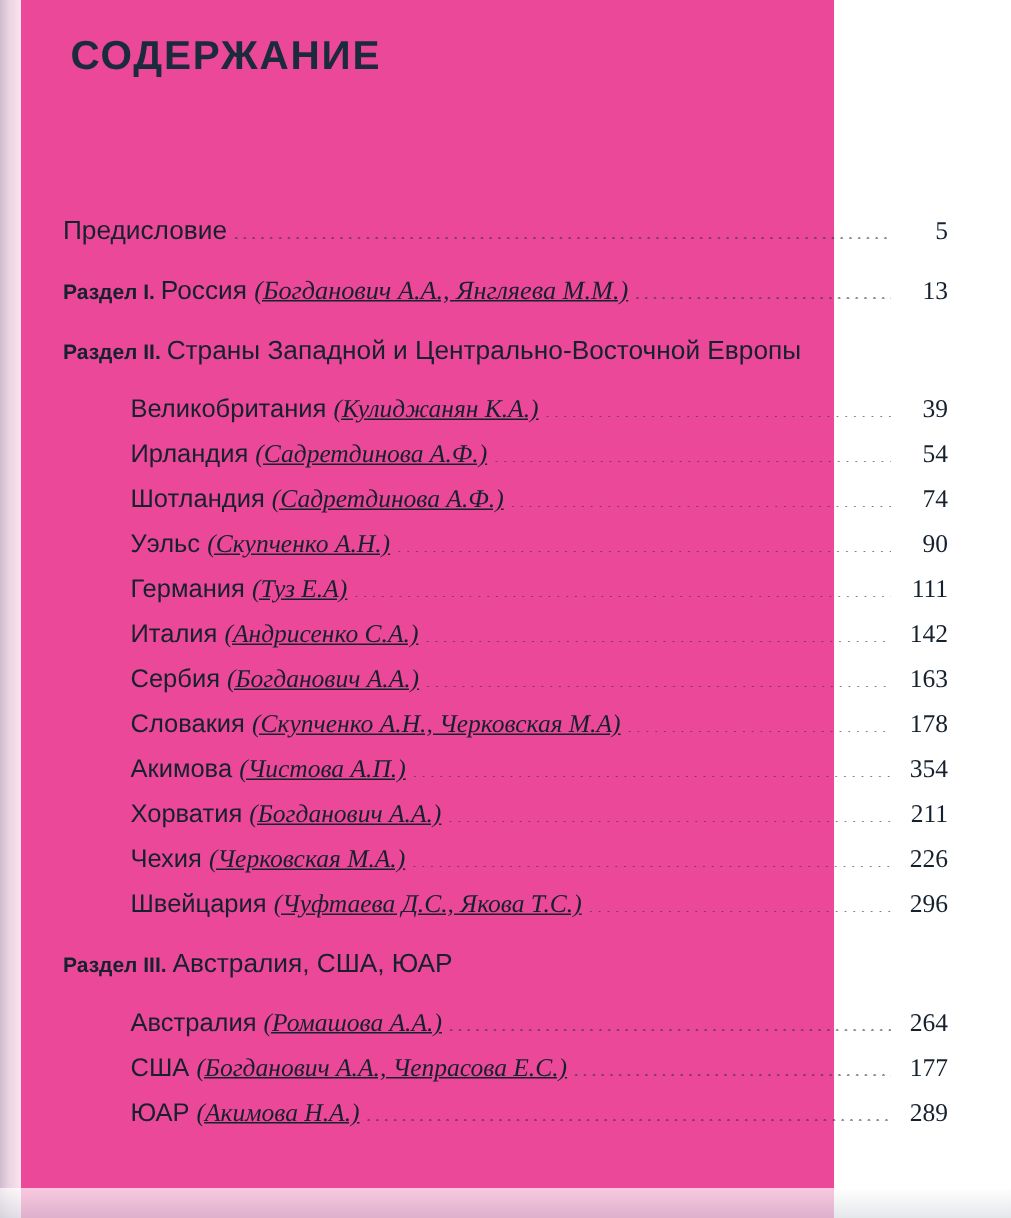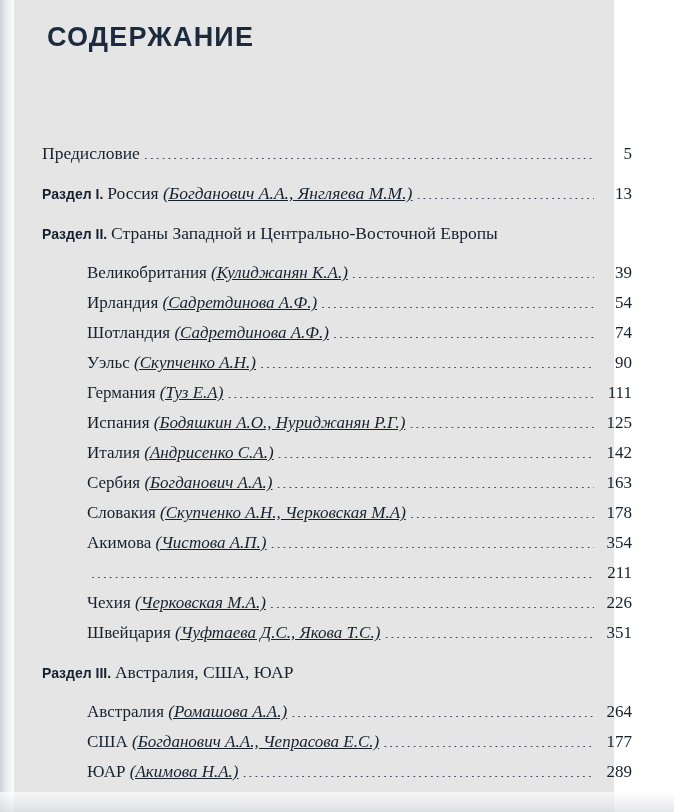--- a/index.html
+++ b/index.html
@@ -11,23 +11,23 @@
     height: 812px;
     background: #ffffff;
     font-family: "Liberation Serif", serif;
     color: #1d2733;
     position: relative;
     overflow: hidden;
   }
   .page {
     position: absolute;
     top: 0; left: 0;
-    width: 614px;
+    width: 556px;
     height: 812px;
-    background: #e5e5e5;
+    background: #ec4899;
   }
   
   .edge-left {
     position: absolute;
     top: 0; left: 0;
     width: 14px;
     height: 812px;
     background: linear-gradient(to right, #c9cfd6 0%, #e8ebee 40%, #ffffff 100%);
     opacity: .85;
   }
@@ -67,21 +67,21 @@
   .label {
     flex: 0 0 auto;
   }
   .label .bold {
     font-family: "Liberation Sans", sans-serif;
     font-weight: bold;
     font-size: 14px;
     color: #15212f;
   }
   .label .plain {
-    font-family: Liberation Serif, serif;
+    font-family: Liberation Sans, sans-serif;
     color: #16212e;
     margin-top: 48px;
   }
   .label .ital {
     font-style: italic;
     color: #16212e;
     text-decoration: underline;
   }
   .dots {
     flex: 1 1 auto;
@@ -155,57 +155,53 @@
         <span class="label"><span class="plain">Уэльс </span><span class="ital">(Скупченко А.Н.) </span></span>
         <span class="dots"></span>
         <span class="page-num">90</span>
       </div>
       <div class="row lvl2">
         <span class="label"><span class="plain">Германия </span><span class="ital">(Туз Е.А) </span></span>
         <span class="dots"></span>
         <span class="page-num">111</span>
       </div>
       <div class="row lvl2">
-        <span class="label"><span class="plain">Испания </span><span class="ital">(Бодяшкин А.О., Нуриджанян Р.Г.) </span></span>
-        <span class="dots"></span>
-        <span class="page-num">125</span>
-      </div>
-      <div class="row lvl2">
         <span class="label"><span class="plain">Италия </span><span class="ital">(Андрисенко С.А.) </span></span>
         <span class="dots"></span>
         <span class="page-num">142</span>
       </div>
       <div class="row lvl2">
         <span class="label"><span class="plain">Сербия </span><span class="ital">(Богданович А.А.) </span></span>
         <span class="dots"></span>
         <span class="page-num">163</span>
       </div>
       <div class="row lvl2">
         <span class="label"><span class="plain">Словакия </span><span class="ital">(Скупченко А.Н., Черковская М.А) </span></span>
         <span class="dots"></span>
         <span class="page-num">178</span>
       </div>
       <div class="row lvl2">
         <span class="label"><span class="plain">Акимова </span><span class="ital">(Чистова А.П.) </span></span>
         <span class="dots"></span>
         <span class="page-num">354</span>
       </div>
       <div class="row lvl2">
+        <span class="label"><span class="plain">Хорватия </span><span class="ital">(Богданович А.А.) </span></span>
         <span class="dots"></span>
         <span class="page-num">211</span>
       </div>
       <div class="row lvl2">
         <span class="label"><span class="plain">Чехия </span><span class="ital">(Черковская М.А.) </span></span>
         <span class="dots"></span>
         <span class="page-num">226</span>
       </div>
       <div class="row lvl2">
         <span class="label"><span class="plain">Швейцария </span><span class="ital">(Чуфтаева Д.С., Якова Т.С.) </span></span>
         <span class="dots"></span>
-        <span class="page-num">351</span>
+        <span class="page-num">296</span>
       </div>
       <div class="row lvl1 nodots spacer-top">
         <span class="label"><span class="bold">Раздел III. </span><span class="plain">Австралия, США, ЮАР</span></span>
         <span class="dots"></span>
       </div>
       <div class="row lvl2 spacer-top">
         <span class="label"><span class="plain">Австралия </span><span class="ital">(Ромашова А.А.) </span></span>
         <span class="dots"></span>
         <span class="page-num">264</span>
       </div>

